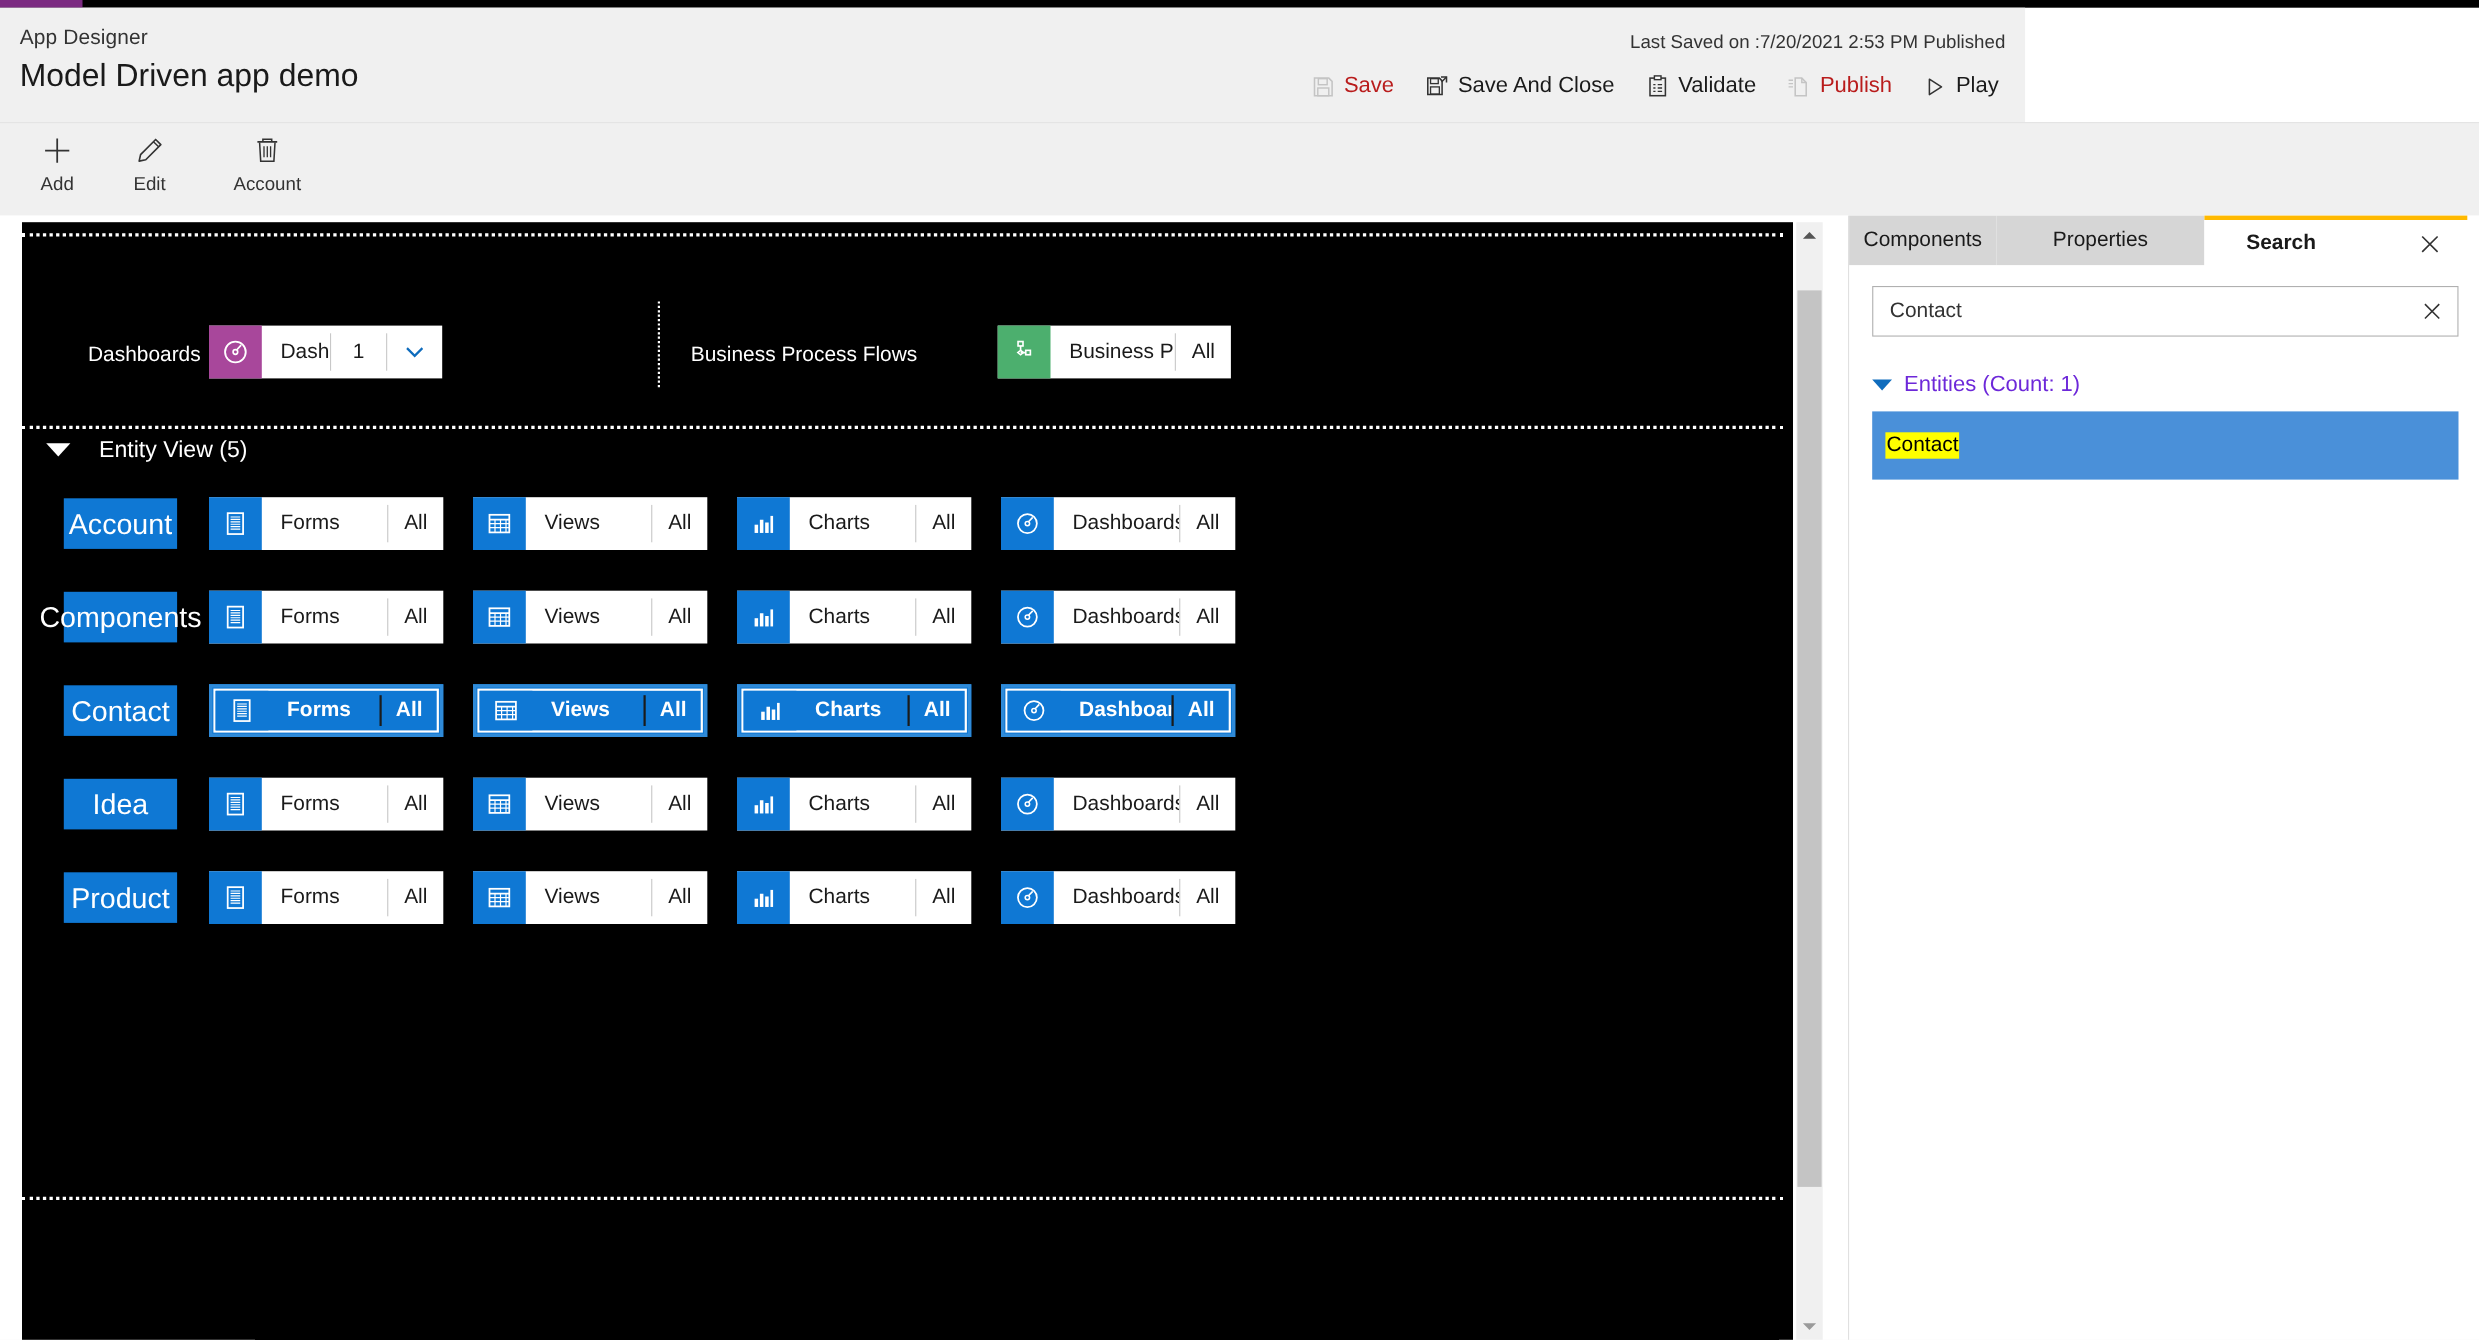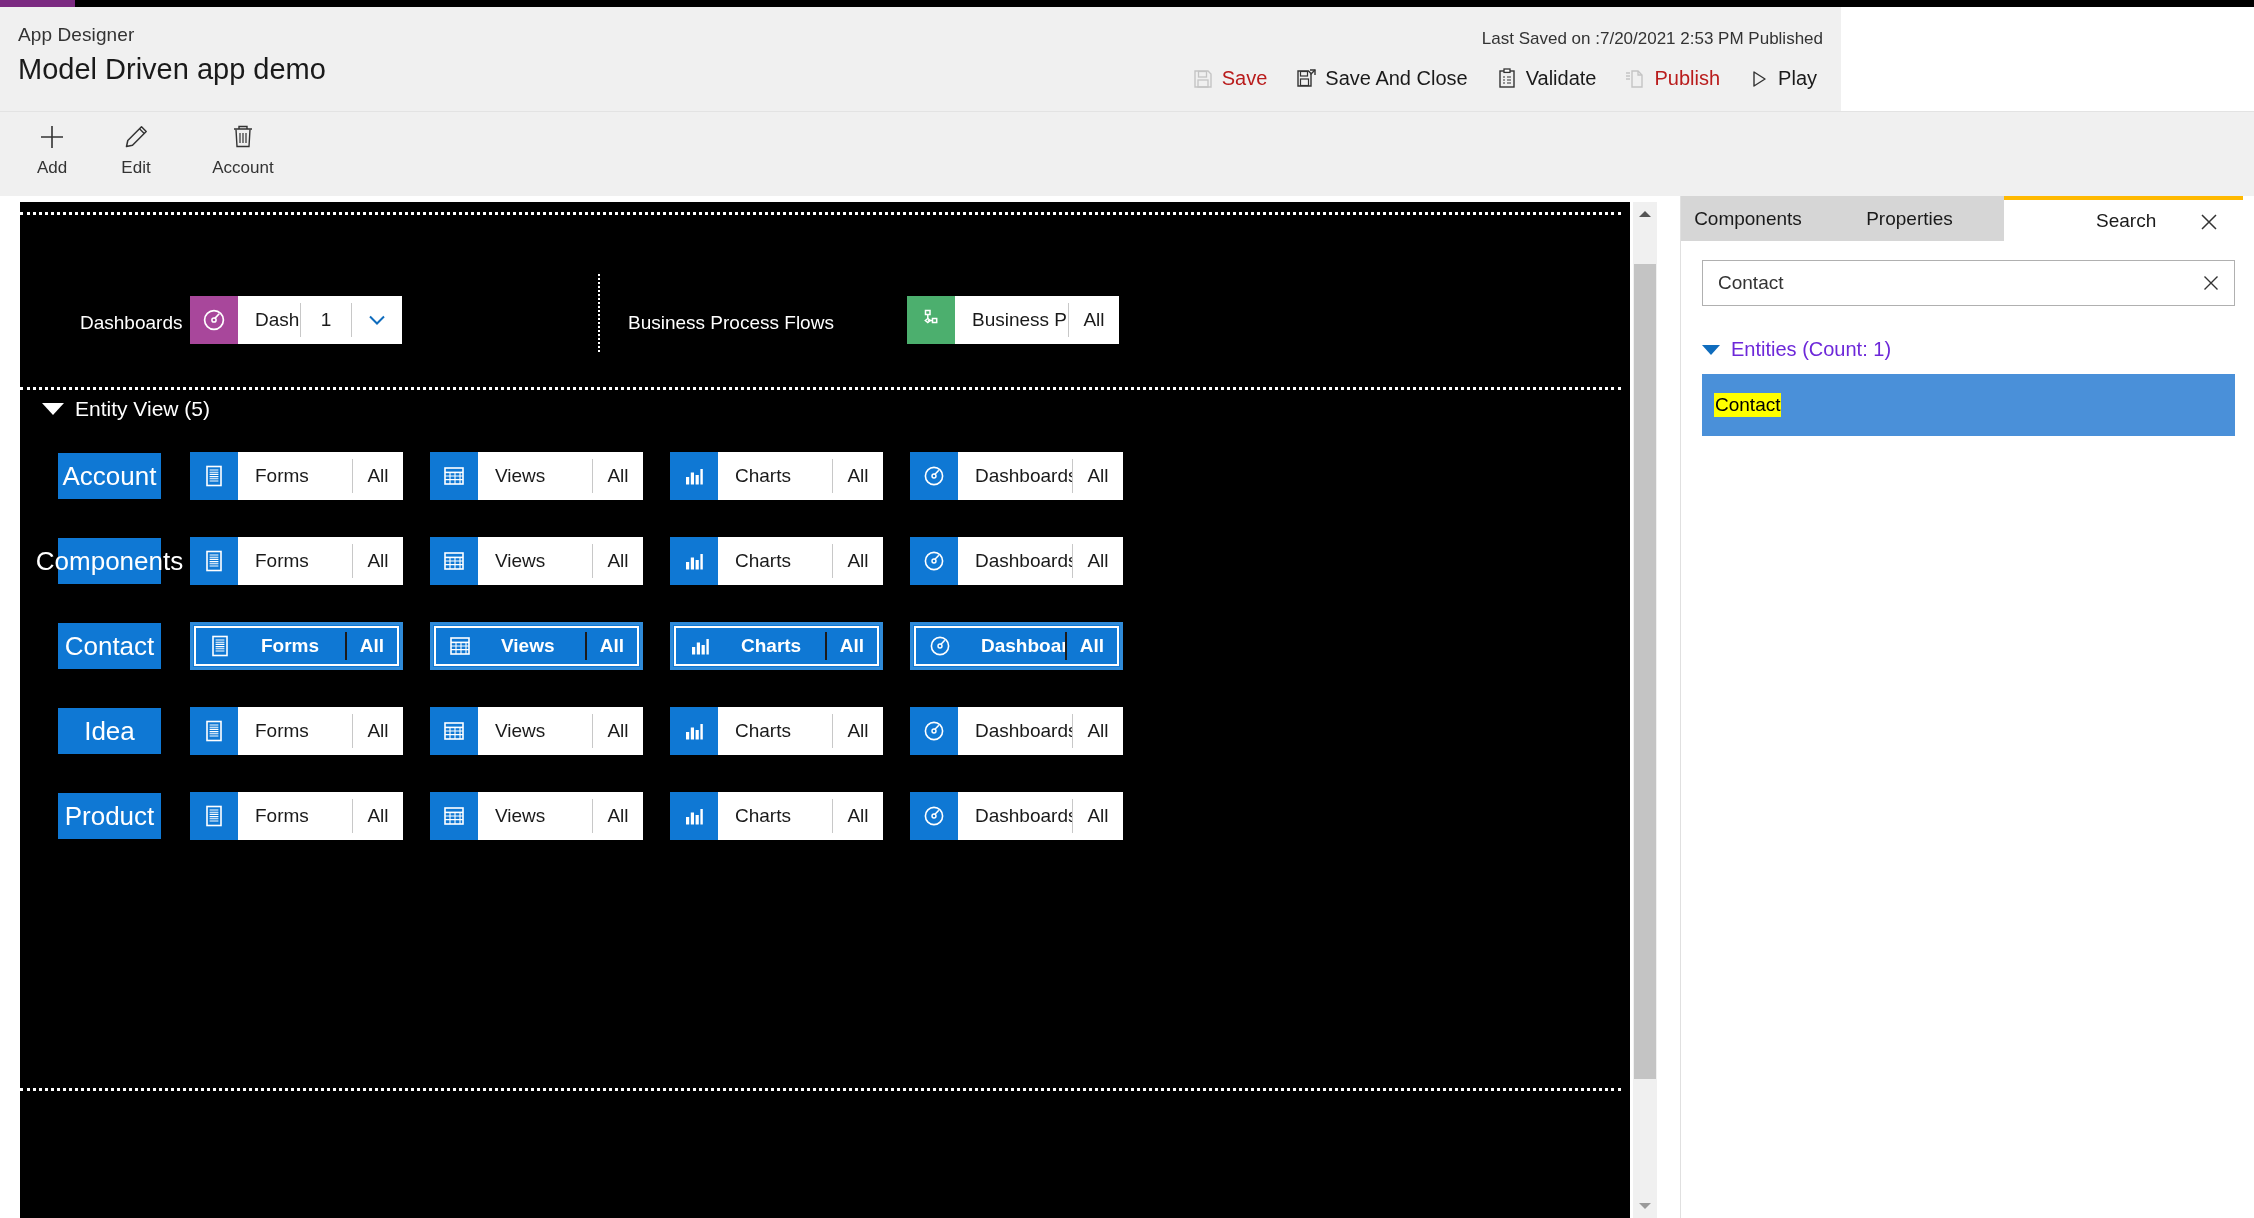--- a/index.html
+++ b/index.html
@@ -85,21 +85,21 @@
   }
   #lbl-dashboards { left:60px; top:110px; }
   #lbl-bpf        { left:608px; top:110px; }
   .vdivider {
     position:absolute; left:578px; top:72px; width:0; height:78px;
     border-left:2px dotted #ffffff;
   }
 
   .entityview-hdr {
     position:absolute; left:22px; top:195px;
-    display:flex; align-items:center; gap:11px; cursor:pointer;
+    display:flex; align-items:center; gap:26px; cursor:pointer;
   }
   .entityview-hdr .caret {
     width:0;height:0;border-left:11px solid transparent;border-right:11px solid transparent;
     border-top:12px solid #ffffff;
   }
   .entityview-hdr .evlabel { color:#ffffff; font-size:21px; }
 
   
   .tile {
     position:absolute;
@@ -165,22 +165,22 @@
   .rtabs { position:absolute; top:0; left:0; width:574px; height:45px; display:flex; }
   .rtab {
     display:flex; align-items:center; justify-content:center;
     background:#d6d6d6; color:#1a1a1a; font-size:19px; cursor:pointer;
     height:45px;
   }
   .rtab.t1 { width:134px; }
   .rtab.t2 { width:189px; }
   .rtab.active {
     background:#ffffff; border-top:4px solid #ffb900;
-    font-weight:normal; position:relative;
-    width:239px; justify-content:flex-start; padding-left:92px;
+    font-weight:bold; position:relative;
+    width:239px; justify-content:flex-start; padding-left:38px;
   }
   .rtab .closex { position:absolute; right:24px; top:12px; cursor:pointer; }
 
   .search-wrap {
     position:absolute; top:64px; left:21px; width:533px; height:46px;
     border:1px solid #b0b0b0; background:#ffffff; display:flex; align-items:center;
   }
   .search-wrap .sval {
     flex:1; padding-left:15px; font-size:19px; color:#333333;
     border:none; outline:none; background:transparent;

